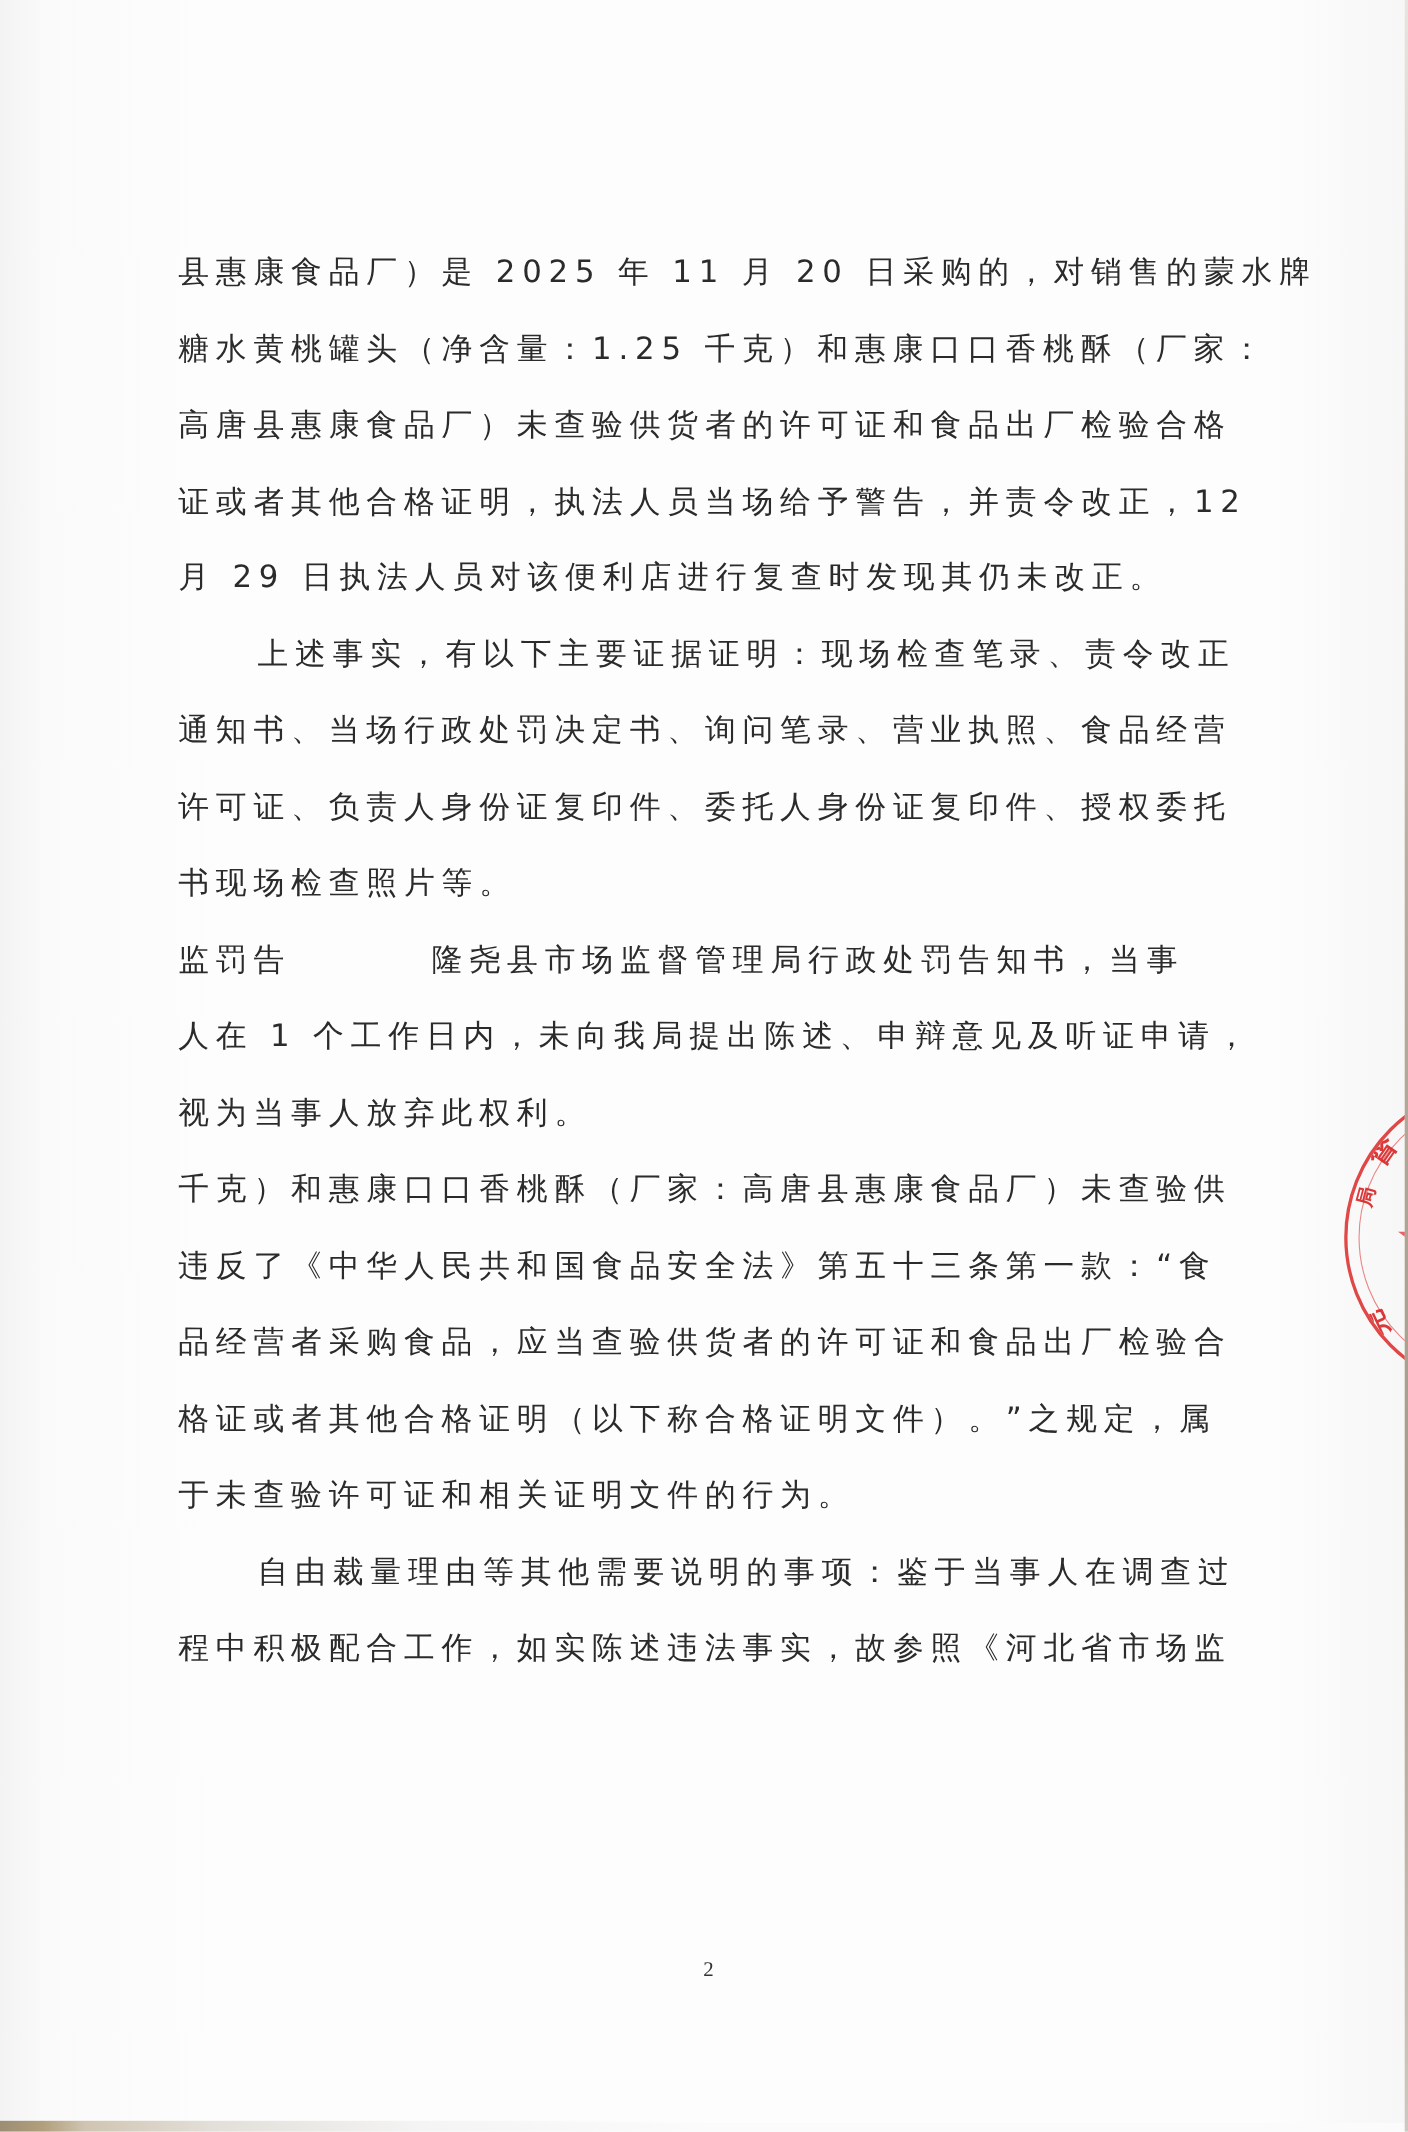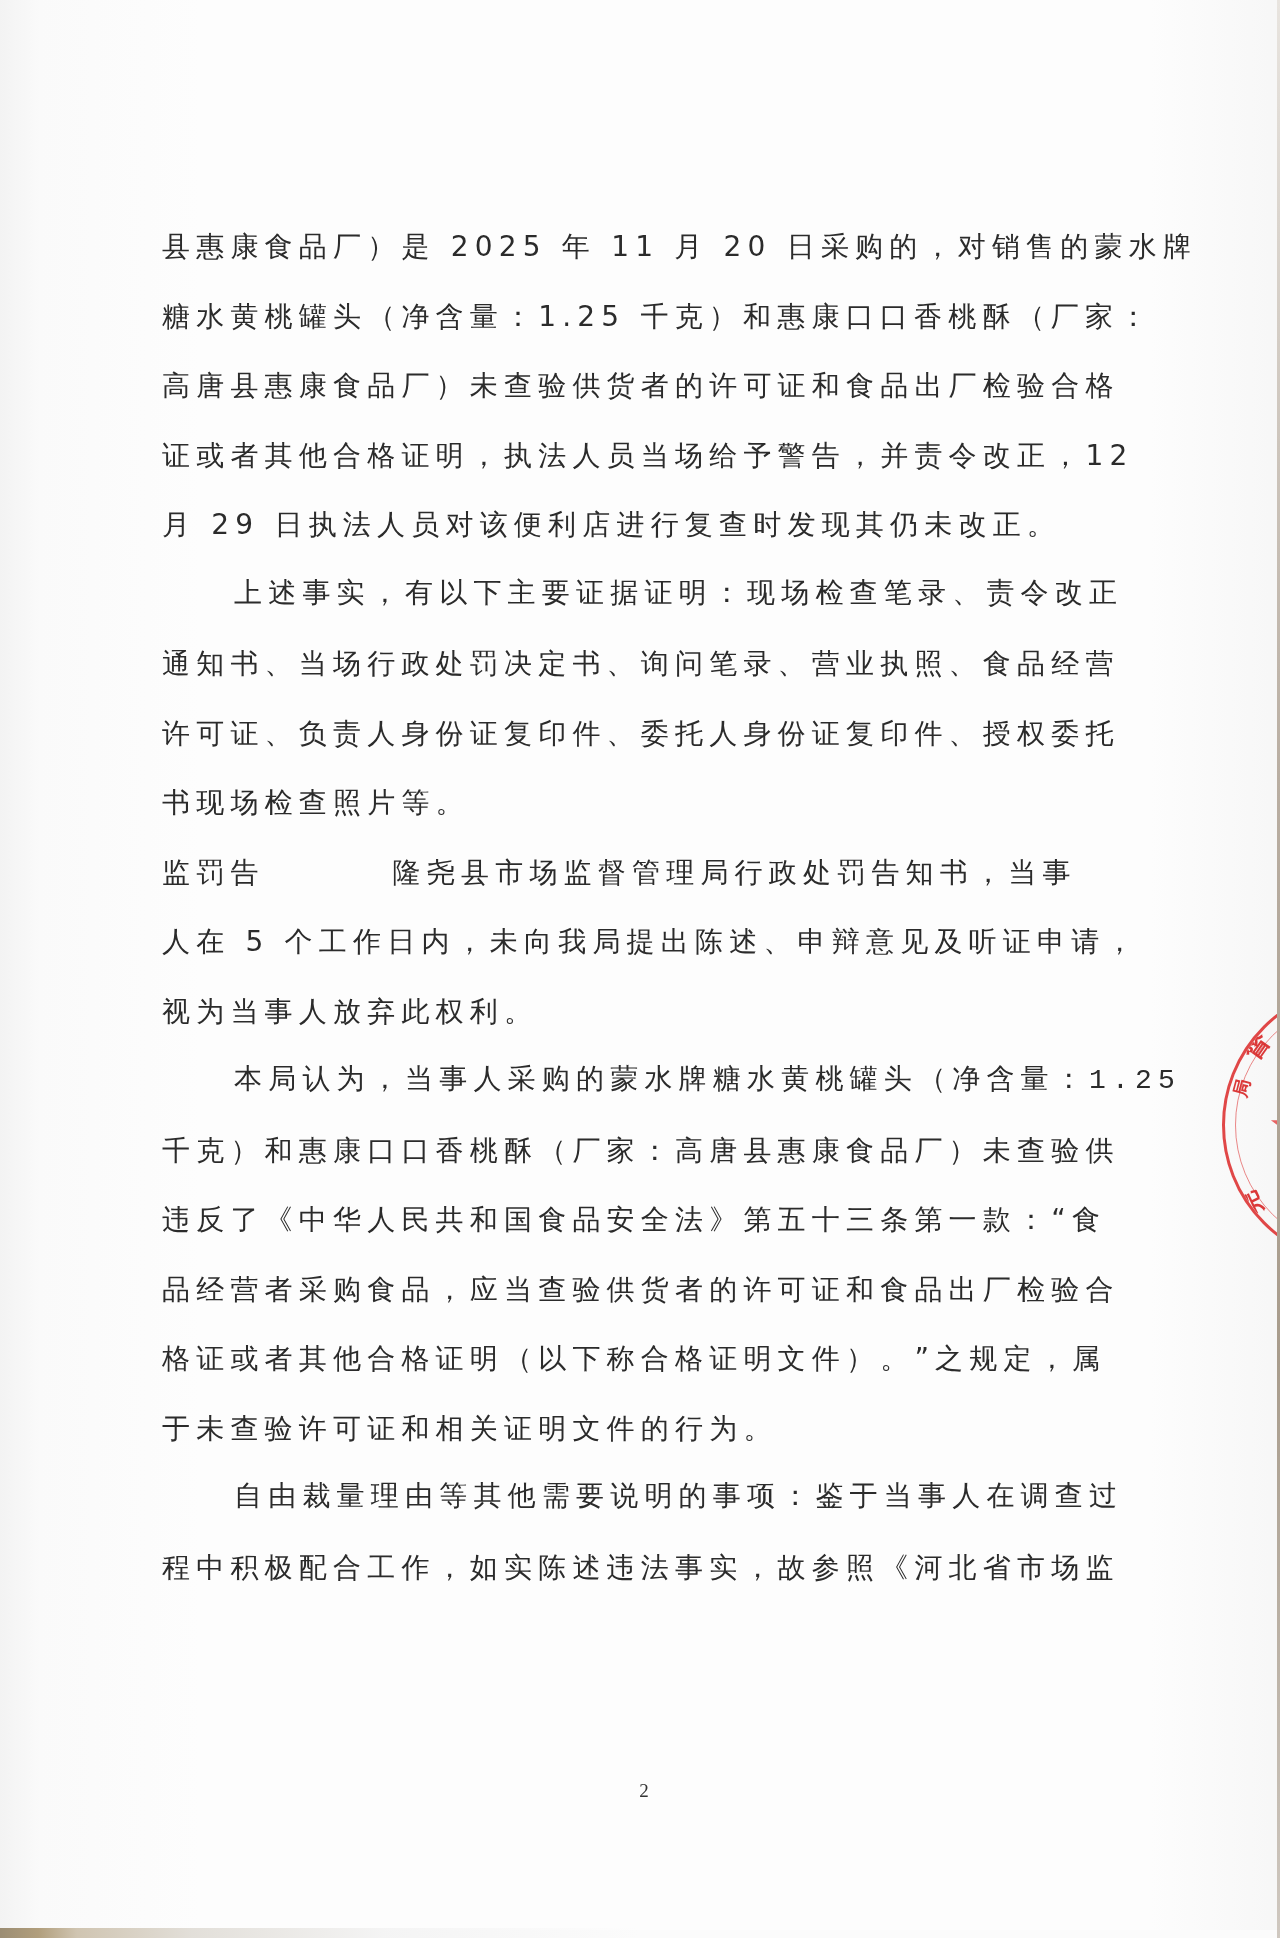--- a/index.html
+++ b/index.html
@@ -48,21 +48,20 @@
   .line {
     height: 69.5px;
     line-height: 69.5px;
     font-size: 28px;
     letter-spacing: 6.2px;
     white-space: nowrap;
     overflow: visible;
   }
   .line.indent {
     padding-left: 72px;
-    font-family: Liberation Mono, monospace;
   }
   .gap {
     display: inline-block;
     width: 128px;
   }
   .page-number {
     position: absolute;
     left: 634px;
     top: 1780px;
     width: 20px;
@@ -139,26 +138,25 @@
     <div class="line indent">上述事实，有以下主要证据证明：现场检查笔录、责令改正</div>
     <div class="line">通知书、当场行政处罚决定书、询问笔录、营业执照、食品经营</div>
     <div class="line">许可证、负责人身份证复印件、委托人身份证复印件、授权委托</div>
     <div class="line">书现场检查照片等。</div>
   </div>
 
   <div>
     <div class="line">
       <span>监罚告</span><span class="gap"></span><span>隆尧县市场监督管理局行政处罚告知书，当事</span>
     </div>
-    <div class="line">人在 5 个工作日内，未向我局提出陈述、申辩意见及听证申请，</div>
+    <div class="line">人在 1 个工作日内，未向我局提出陈述、申辩意见及听证申请，</div>
     <div class="line">视为当事人放弃此权利。</div>
   </div>
 
   <div>
-    <div class="line indent">本局认为，当事人采购的蒙水牌糖水黄桃罐头（净含量：1.25</div>
     <div class="line">千克）和惠康口口香桃酥（厂家：高唐县惠康食品厂）未查验供</div>
     <div class="line">违反了《中华人民共和国食品安全法》第五十三条第一款：“食</div>
     <div class="line">品经营者采购食品，应当查验供货者的许可证和食品出厂检验合</div>
     <div class="line">格证或者其他合格证明（以下称合格证明文件）。”之规定，属</div>
     <div class="line">于未查验许可证和相关证明文件的行为。</div>
   </div>
 
   <div>
     <div class="line indent">自由裁量理由等其他需要说明的事项：鉴于当事人在调查过</div>
     <div class="line">程中积极配合工作，如实陈述违法事实，故参照《河北省市场监</div>

